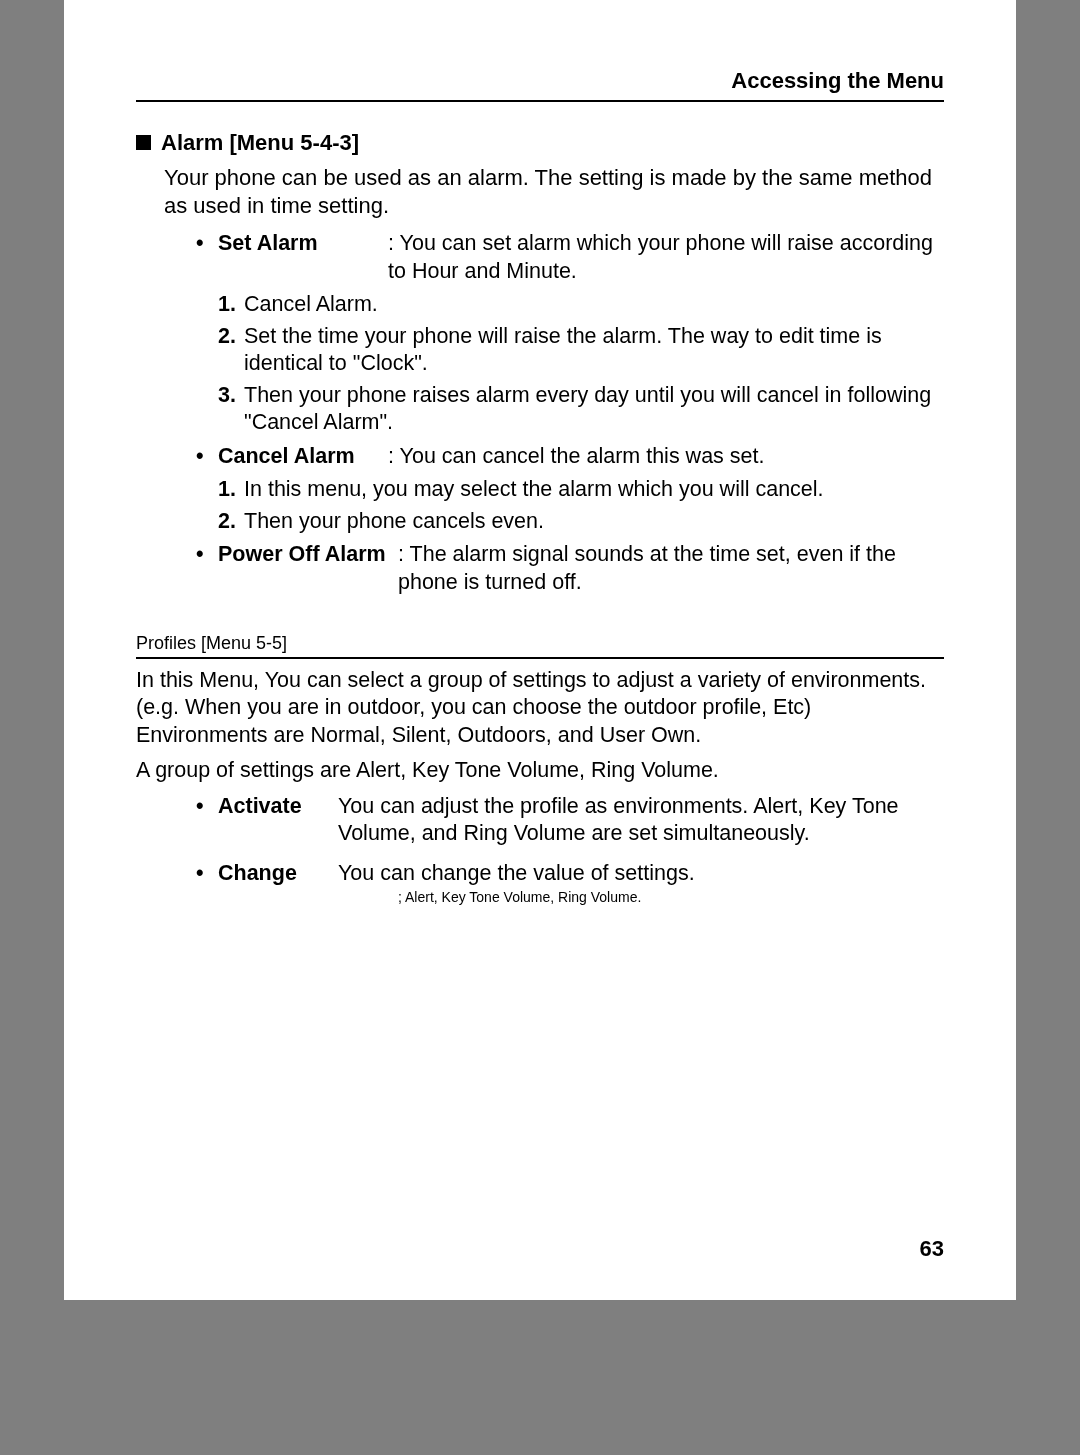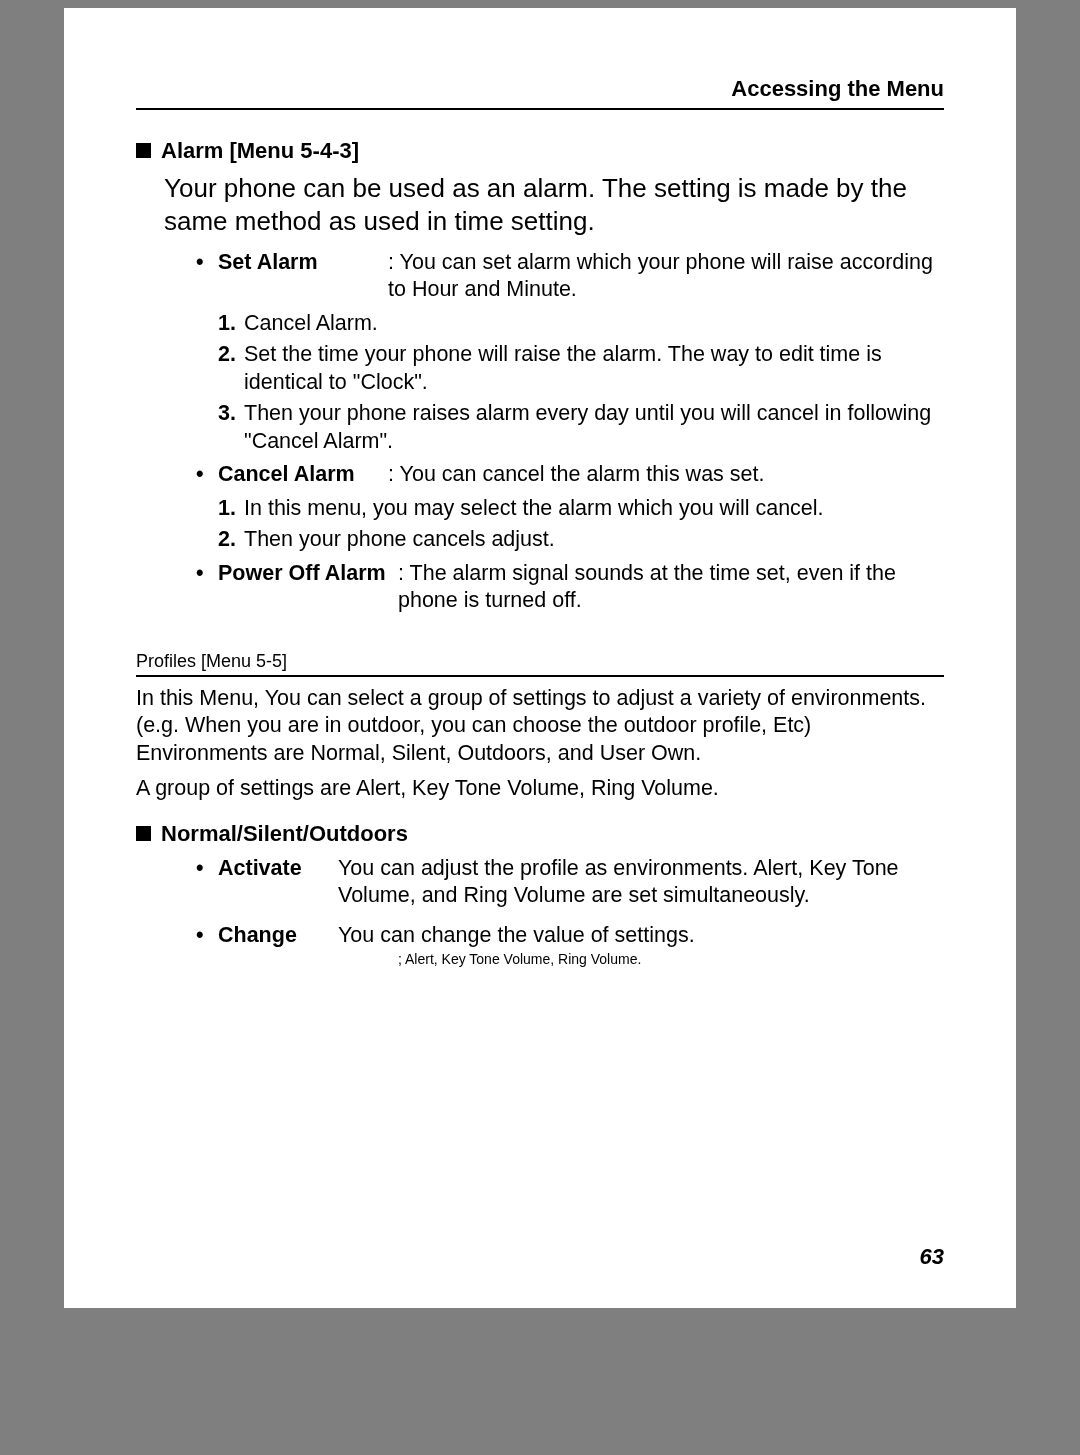--- a/index.html
+++ b/index.html
@@ -13,21 +13,21 @@
     background: #fff;
     width: 952px;
     min-height: 1300px;
     margin: 0 auto;
     box-sizing: border-box;
     padding: 68px 72px 50px 72px;
     position: relative;
   }
   .outer {
     width: 984px;
-    margin: 8px auto;
+    margin: 0 auto;
     position: relative;
   }
   .header {
     text-align: right;
     font-weight: bold;
     font-size: 22px;
     border-bottom: 2px solid #000;
     padding-bottom: 6px;
     margin-bottom: 28px;
   }
@@ -39,21 +39,21 @@
   .sq-heading .square {
     display: inline-block;
     width: 15px;
     height: 15px;
     background: #000;
     margin-right: 10px;
     position: relative;
     top: 0px;
   }
   .body-text {
-    font-size: 26px;
+    font-size: 22px;
     line-height: 1.28;
     margin: 0 0 10px 28px;
   }
   .bullet-block {
     margin: 6px 0 6px 60px;
   }
   .bullet-row {
     display: flex;
     font-size: 21.5px;
     line-height: 1.28;
@@ -104,21 +104,20 @@
     font-size: 21.5px;
     line-height: 1.28;
     margin: 0 0 8px 0;
   }
   .page-num {
     position: absolute;
     bottom: 38px;
     right: 72px;
     font-weight: bold;
     font-size: 22px;
-    font-style: italic;
   }
   .indent-bullets {
     margin-left: 60px;
   }
   .indent-bullets .bullet-row {
     margin-bottom: 2px;
   }
   .desc-cont-narrow {
     margin-left: 202px;
     font-size: 14px;
@@ -169,40 +168,37 @@
         <span class="bullet-desc">: You can cancel the alarm this was set.</span>
       </div>
     </div>
     <div class="ol">
       <div class="li">
           <span class="num">1.</span>
           <span class="txt">In this menu, you may select the alarm which you will cancel.</span>
         </div>
       <div class="li">
           <span class="num">2.</span>
-          <span class="txt">Then your phone cancels adjust.</span>
+          <span class="txt">Then your phone cancels even.</span>
         </div>
     </div>
 
     <div class="bullet-block">
       <div class="bullet-row">
         <span class="bullet-dot">•</span>
         <span class="bullet-term" style="flex:0 0 180px">Power Off Alarm</span>
         <span class="bullet-desc">: The alarm signal sounds at the time set, even if the phone is turned off.</span>
       </div>
     </div>
 
     <div class="section-heading">Profiles [Menu 5-5]</div>
 
     <p class="para">In this Menu, You can select a group of settings to adjust a variety of environments. (e.g. When you are in outdoor, you can choose the outdoor profile, Etc) Environments are Normal, Silent, Outdoors, and User Own.</p>
     <p class="para">A group of settings are Alert, Key Tone Volume, Ring Volume.</p>
 
-    <div class="sq-heading" style="margin-top:18px">
-      <span class="square"></span><span>Normal/Silent/Outdoors</span>
-    </div>
 
     <div class="indent-bullets">
 
       <div class="bullet-row">
         <span class="bullet-dot">•</span>
         <span class="bullet-term-narrow">Activate</span>
         <span class="bullet-desc">You can adjust the profile as environments. Alert, Key Tone Volume, and Ring Volume are set simultaneously.</span>
       </div>
       <div style="height:10px"></div>
 

